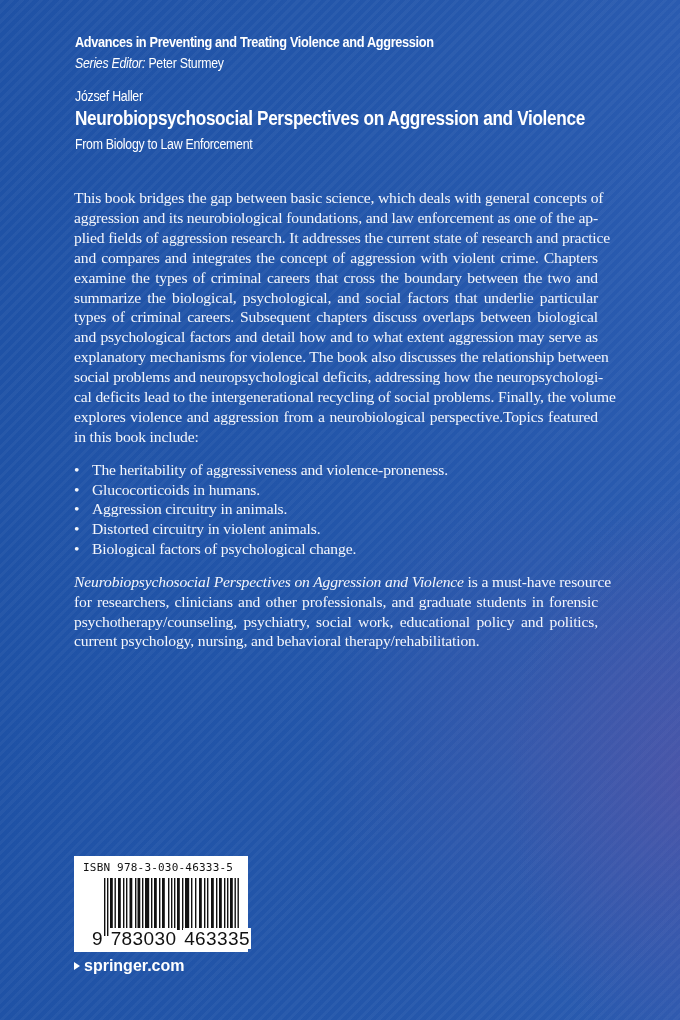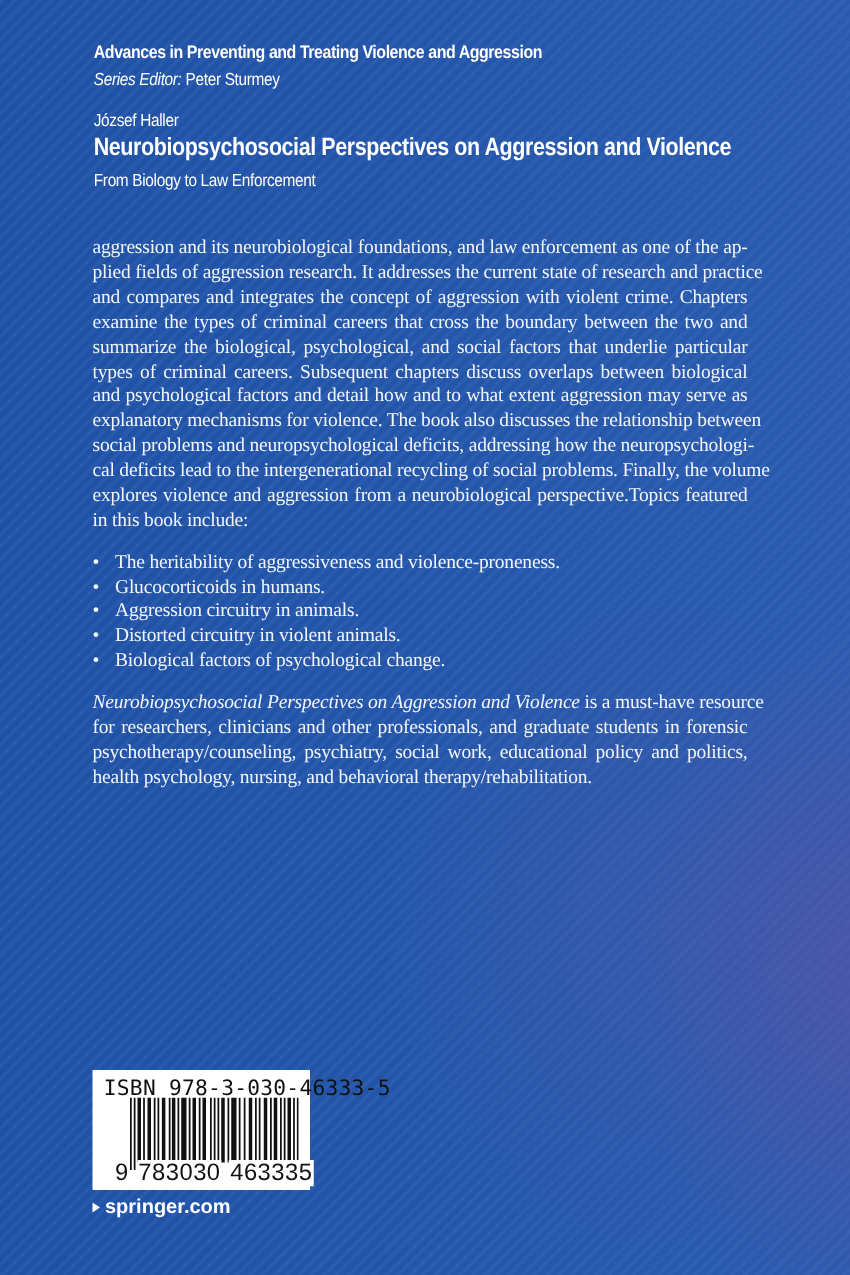--- a/index.html
+++ b/index.html
@@ -121,21 +121,21 @@
       top: 856px;
       width: 174px;
       height: 96px;
       background: #ffffff;
     }
     .isbn-text {
       position: absolute;
       left: 9px;
       top: 5px;
       font-family: "DejaVu Sans Mono", monospace;
-      font-size: 17px;
+      font-size: 11px;
       color: #111111;
       letter-spacing: 0.2px;
       white-space: nowrap;
     }
     .bars {
       position: absolute;
       left: 30px;
       top: 22px;
       width: 135px;
       height: 58px;
@@ -182,20 +182,21 @@
 
   <div class="series-title">Advances in Preventing and Treating Violence and Aggression</div>
   <div class="series-editor"><span class="label">Series Editor:</span><span> Peter Sturmey</span></div>
 
   <div class="author">József Haller</div>
   <div class="book-title">Neurobiopsychosocial Perspectives on Aggression and Violence</div>
   <div class="subtitle">From Biology to Law Enforcement</div>
 
   <div class="blurb">
     <p>
+      <span class="line">This book bridges the gap between basic science, which deals with general concepts of</span>
       <span class="line">aggression and its neurobiological foundations, and law enforcement as one of the ap-</span>
       <span class="line">plied fields of aggression research. It addresses the current state of research and practice</span>
       <span class="line">and compares and integrates the concept of aggression with violent crime. Chapters</span>
       <span class="line">examine the types of criminal careers that cross the boundary between the two and</span>
       <span class="line">summarize the biological, psychological, and social factors that underlie particular</span>
       <span class="line">types of criminal careers. Subsequent chapters discuss overlaps between biological</span>
       <span class="line">and psychological factors and detail how and to what extent aggression may serve as</span>
       <span class="line">explanatory mechanisms for violence. The book also discusses the relationship between</span>
       <span class="line">social problems and neuropsychological deficits, addressing how the neuropsychologi-</span>
       <span class="line">cal deficits lead to the intergenerational recycling of social problems. Finally, the volume</span>
@@ -208,21 +209,21 @@
       <li><span class="bullet">•</span><span>Glucocorticoids in humans.</span></li>
       <li><span class="bullet">•</span><span>Aggression circuitry in animals.</span></li>
       <li><span class="bullet">•</span><span>Distorted circuitry in violent animals.</span></li>
       <li><span class="bullet">•</span><span>Biological factors of psychological change.</span></li>
     </ul>
 
     <p class="audience">
       <span class="line"><em>Neurobiopsychosocial Perspectives on Aggression and Violence</em><span> is a must-have resource</span></span>
       <span class="line">for researchers, clinicians and other professionals, and graduate students in forensic</span>
       <span class="line">psychotherapy/counseling, psychiatry, social work, educational policy and politics,</span>
-      <span class="line last">health psychology, nursing, and behavioral therapy/rehabilitation.</span>
+      <span class="line last">current psychology, nursing, and behavioral therapy/rehabilitation.</span>
     </p>
   </div>
 
   <div class="barcode-box">
     <div class="isbn-text">ISBN 978-3-030-46333-5</div>
     <svg class="bars" viewBox="0 0 135 58" preserveAspectRatio="none">
       <g fill="#111">
         <rect x="0" y="0" width="1.4" height="58"></rect>
         <rect x="3" y="0" width="1.4" height="58"></rect>
         <rect x="6" y="0" width="2.8" height="52"></rect>

